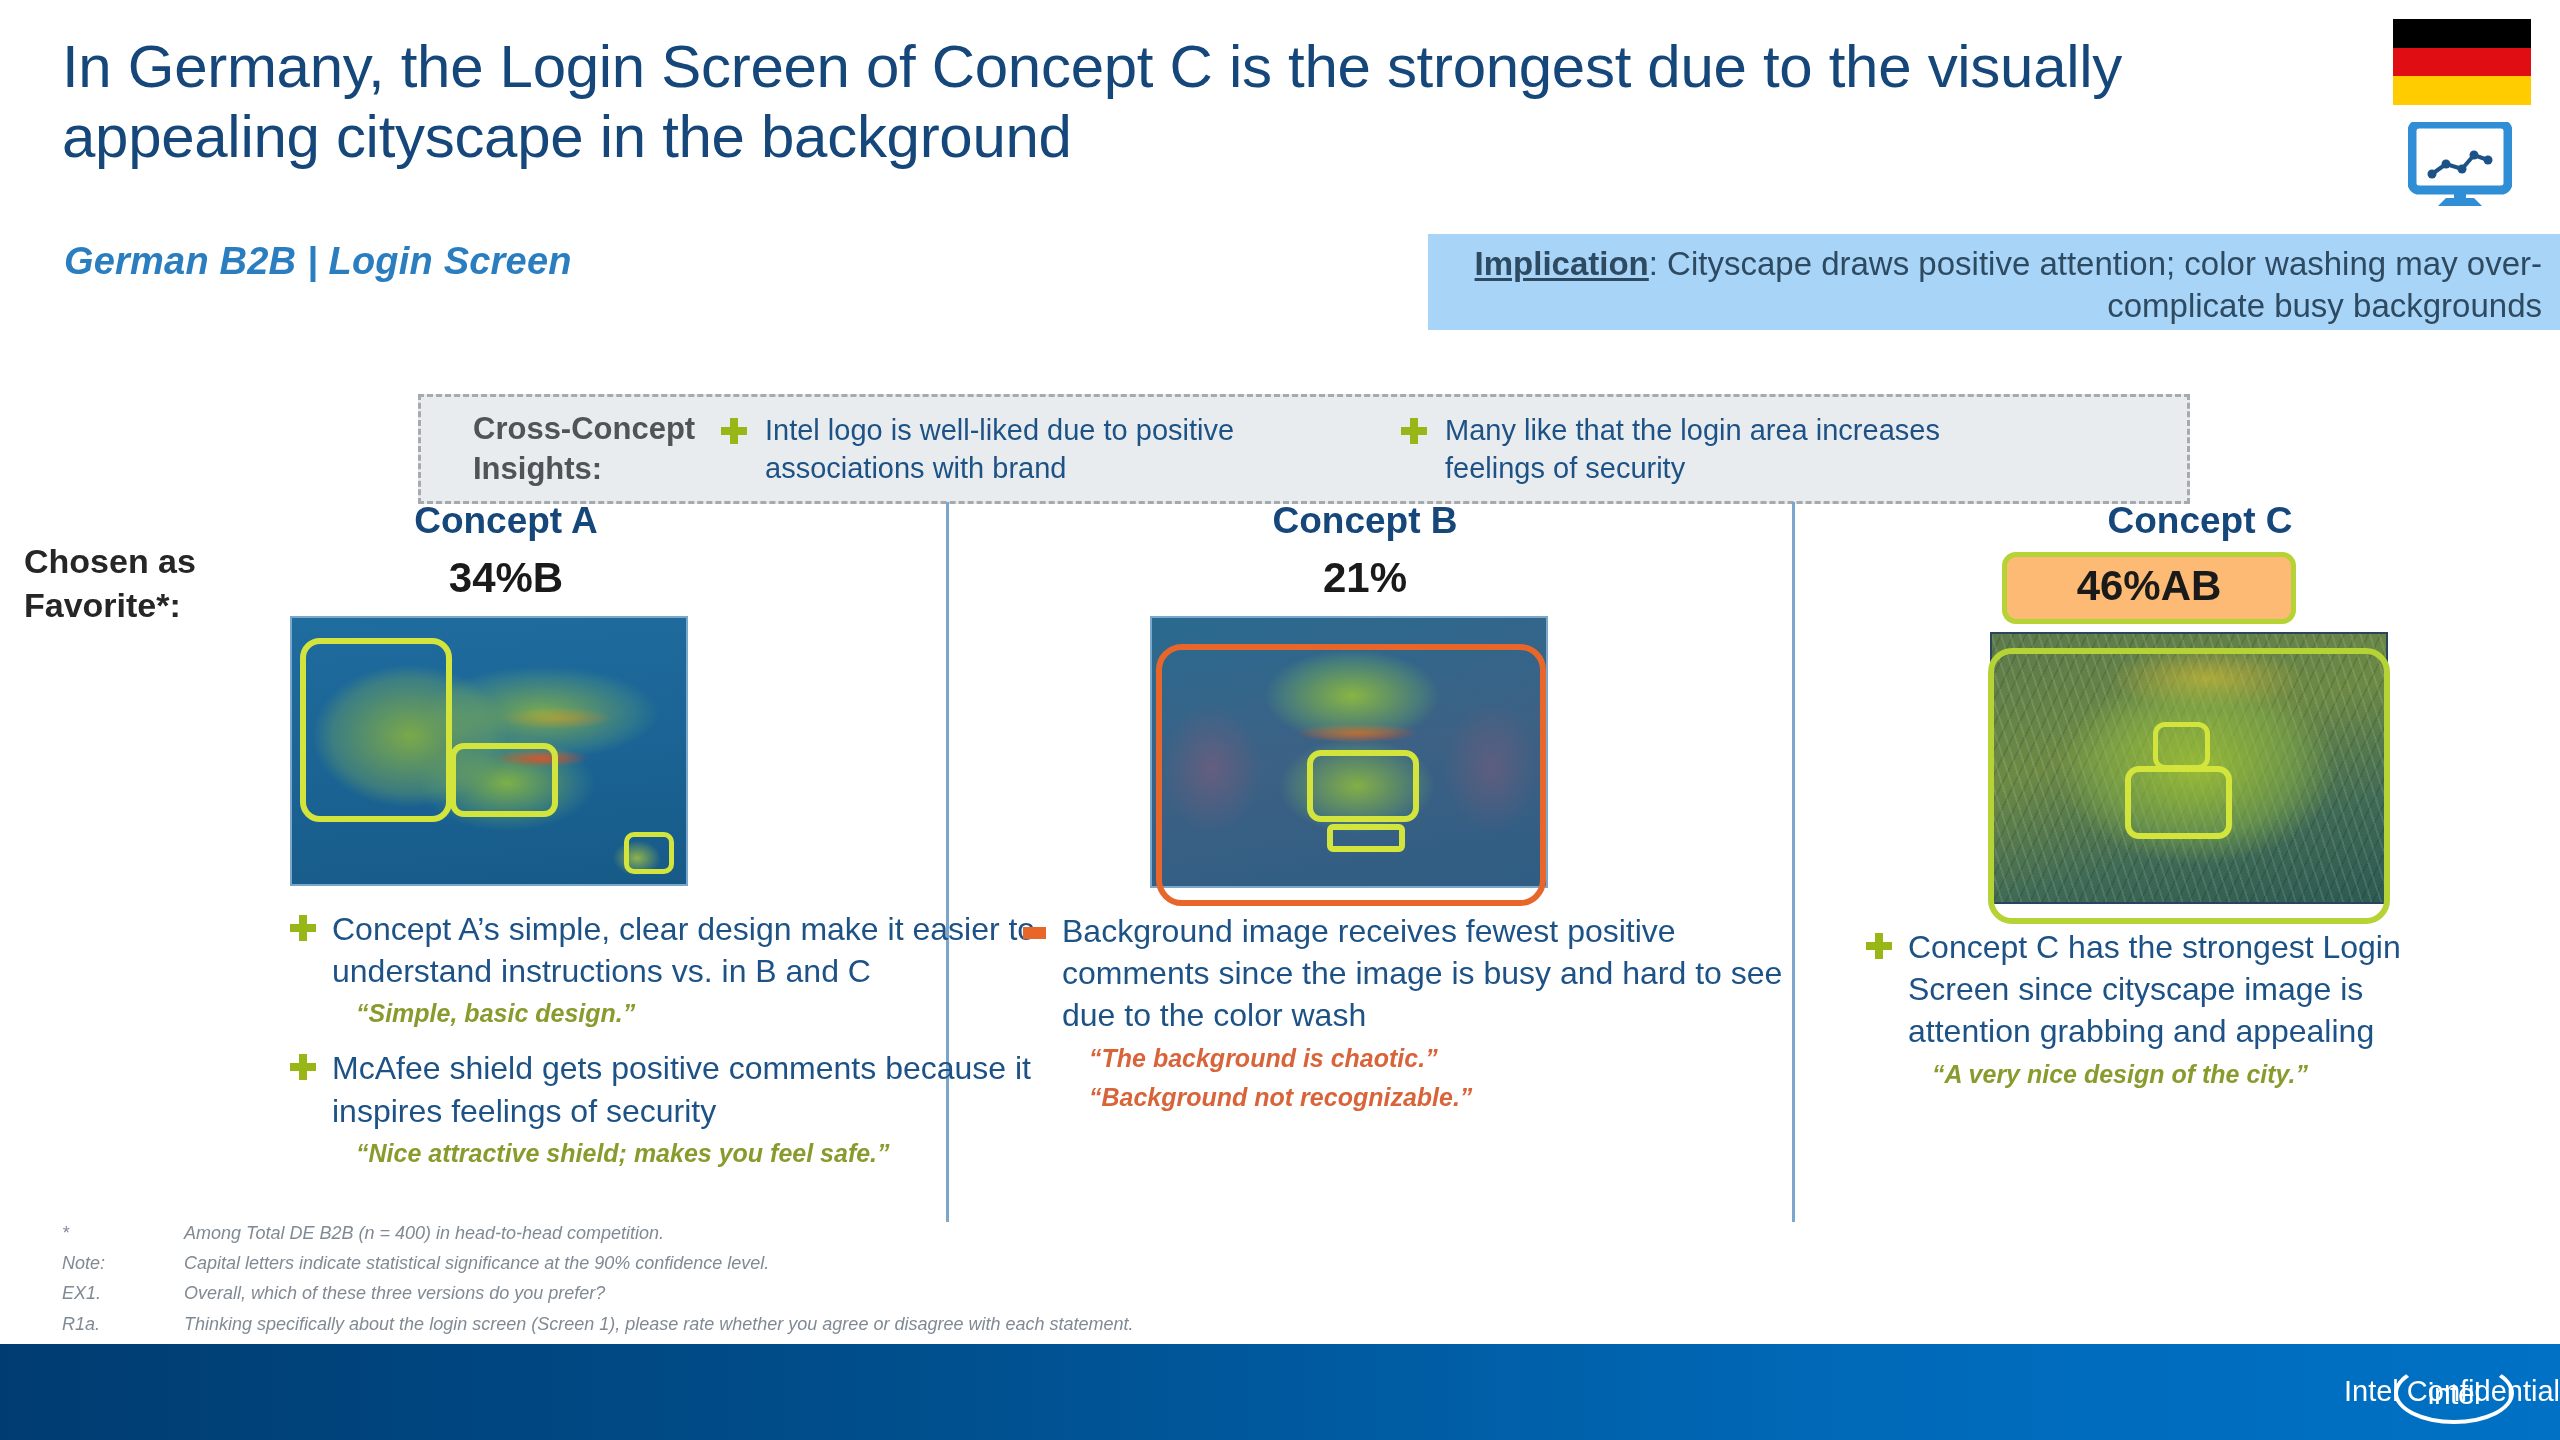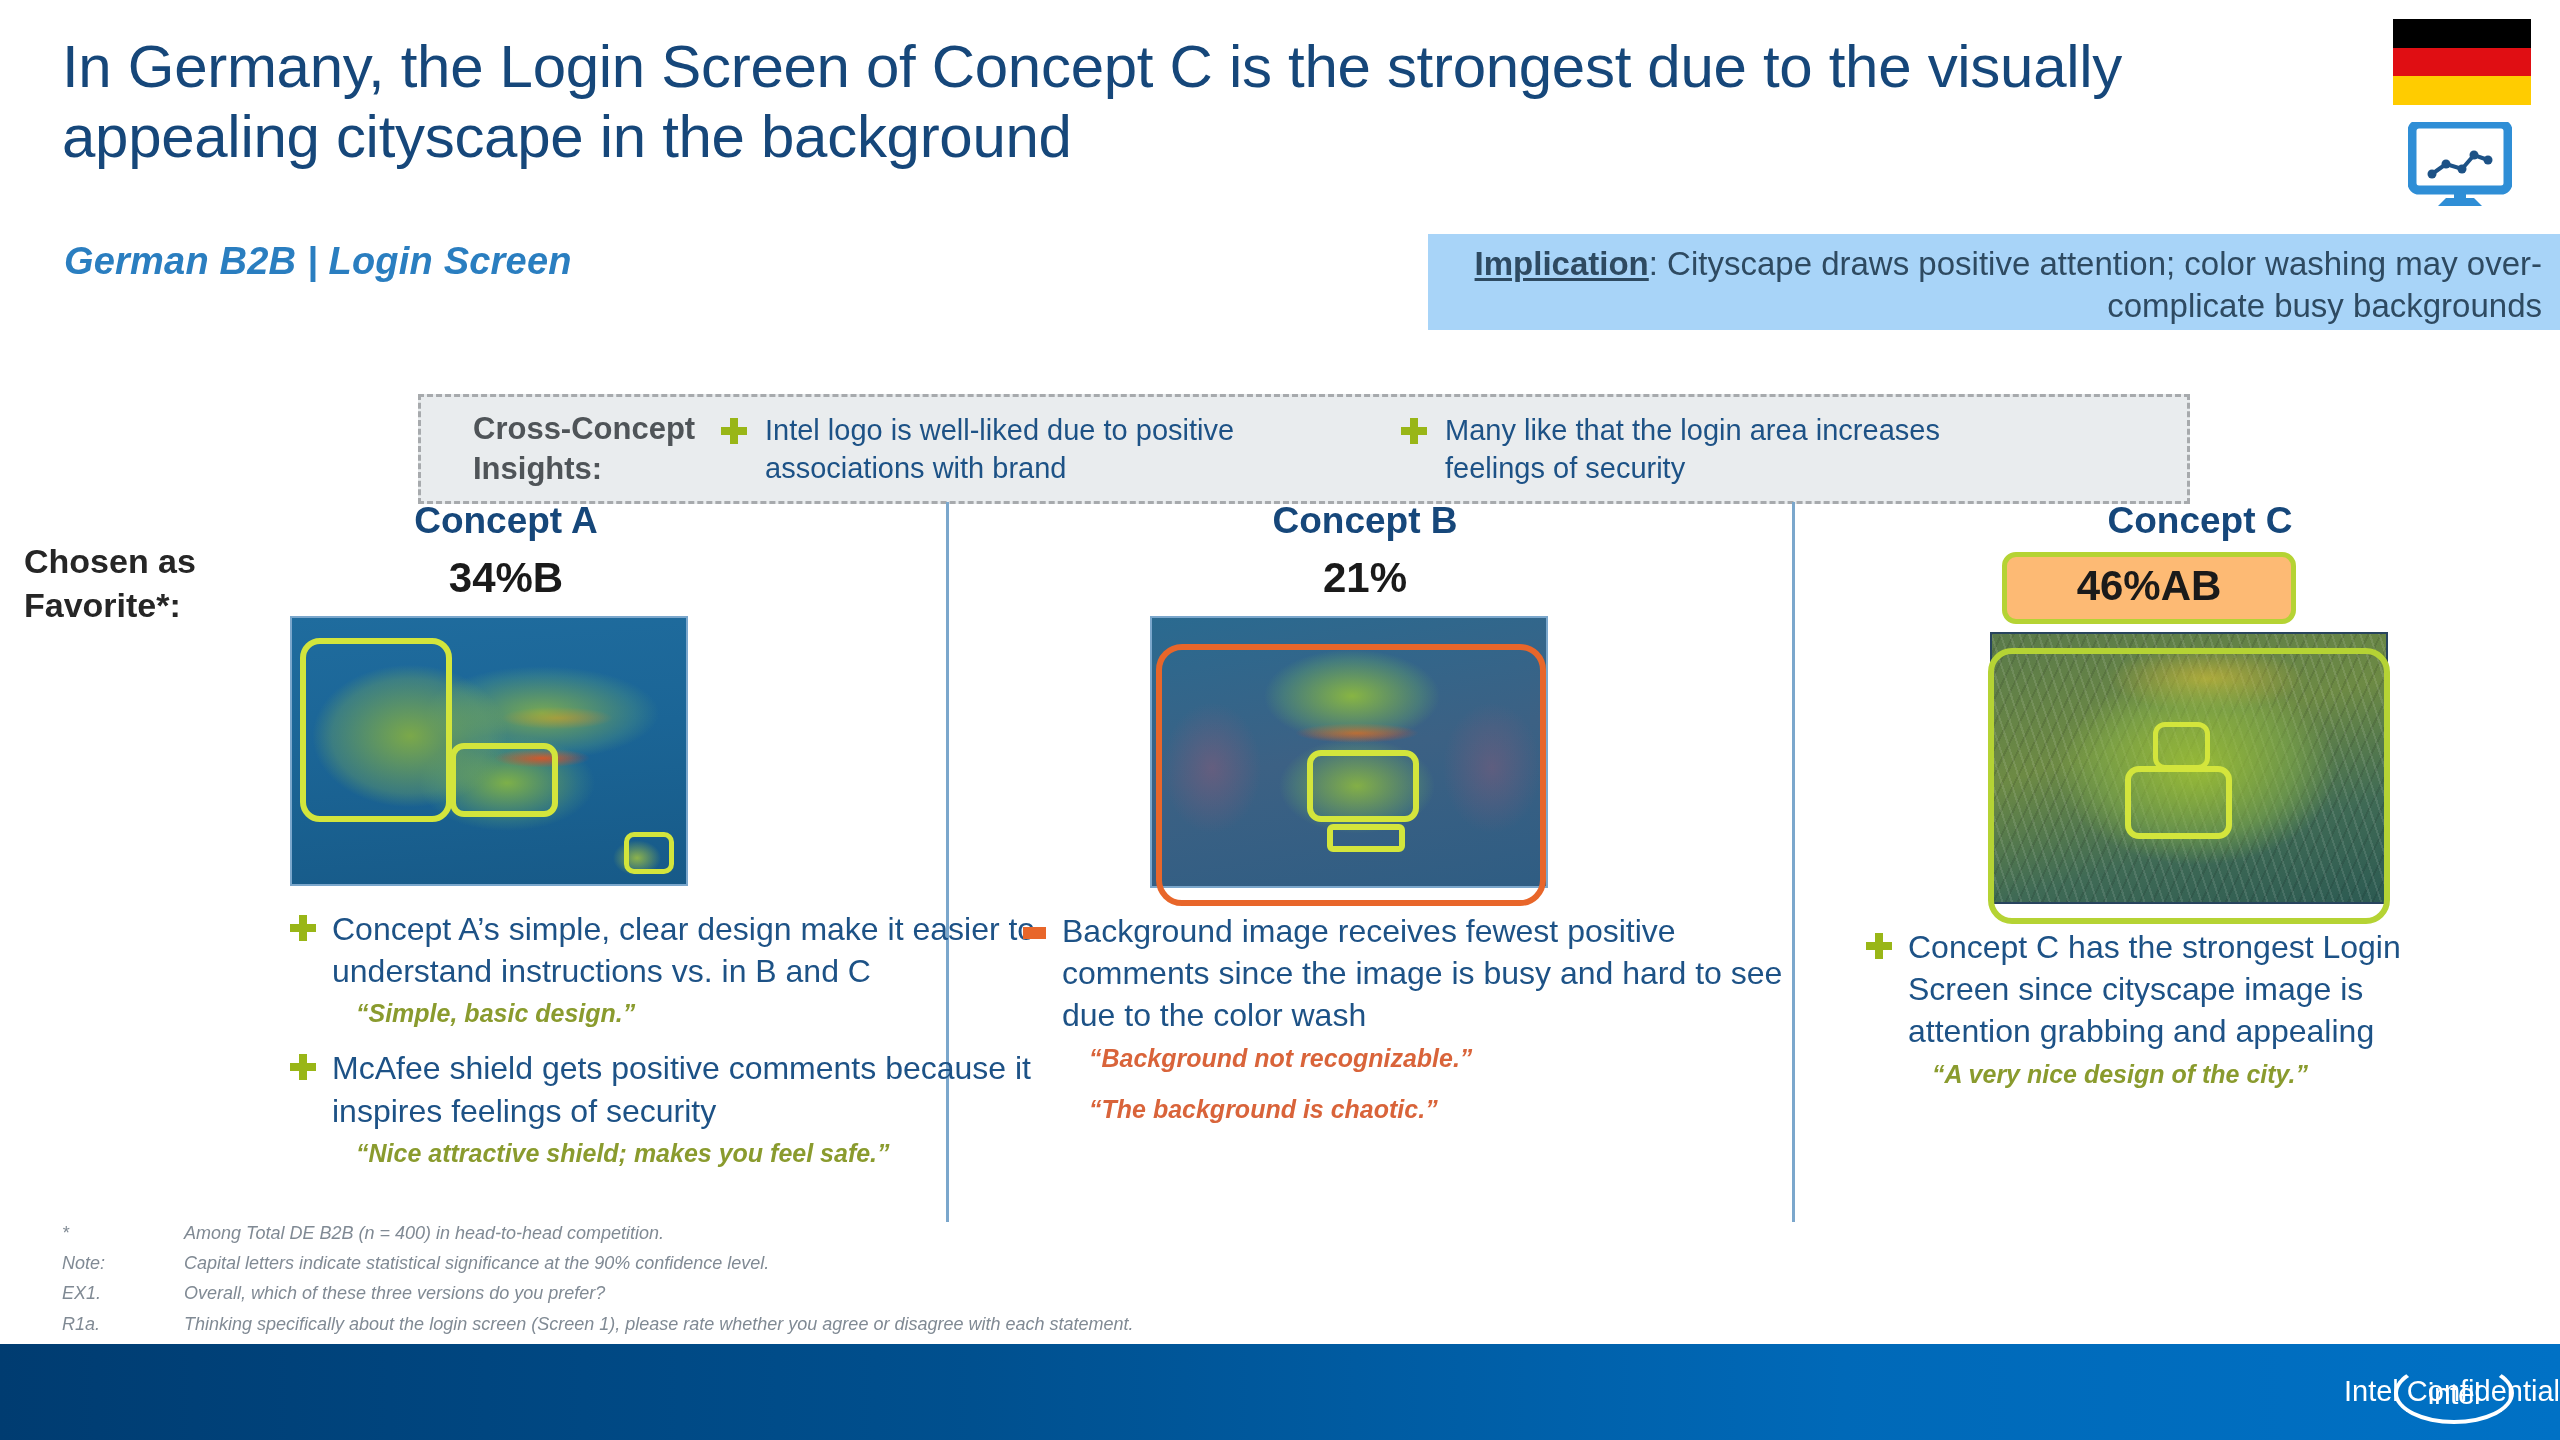--- a/index.html
+++ b/index.html
@@ -470,22 +470,22 @@
   <div class="thumb" id="thumb-b">
     <div class="aoi" id="aoi-b-box"></div>
     <div class="aoi" id="aoi-b-btn"></div>
   </div>
 
   <div class="bullet-list">
     <div class="bullet-row">
       <span class="minus-glyph"></span>
       <span class="bullet-text">Background image receives fewest positive comments since the image is busy and hard to see due to the color wash</span>
     </div>
+    <div class="quote orange" style="margin-bottom:2px">“The background is chaotic.”</div>
     <div class="quote orange">“Background not recognizable.”</div>
-    <div class="quote orange" style="margin-bottom:2px">“The background is chaotic.”</div>
   </div>
 </div>
 
 <div class="concept-col" id="col-c">
   <div class="concept-name">Concept C</div>
   <div class="pct-wrap">
     <div class="concept-pct">46%AB</div>
   </div>
 
   <div class="thumb" id="thumb-c">

